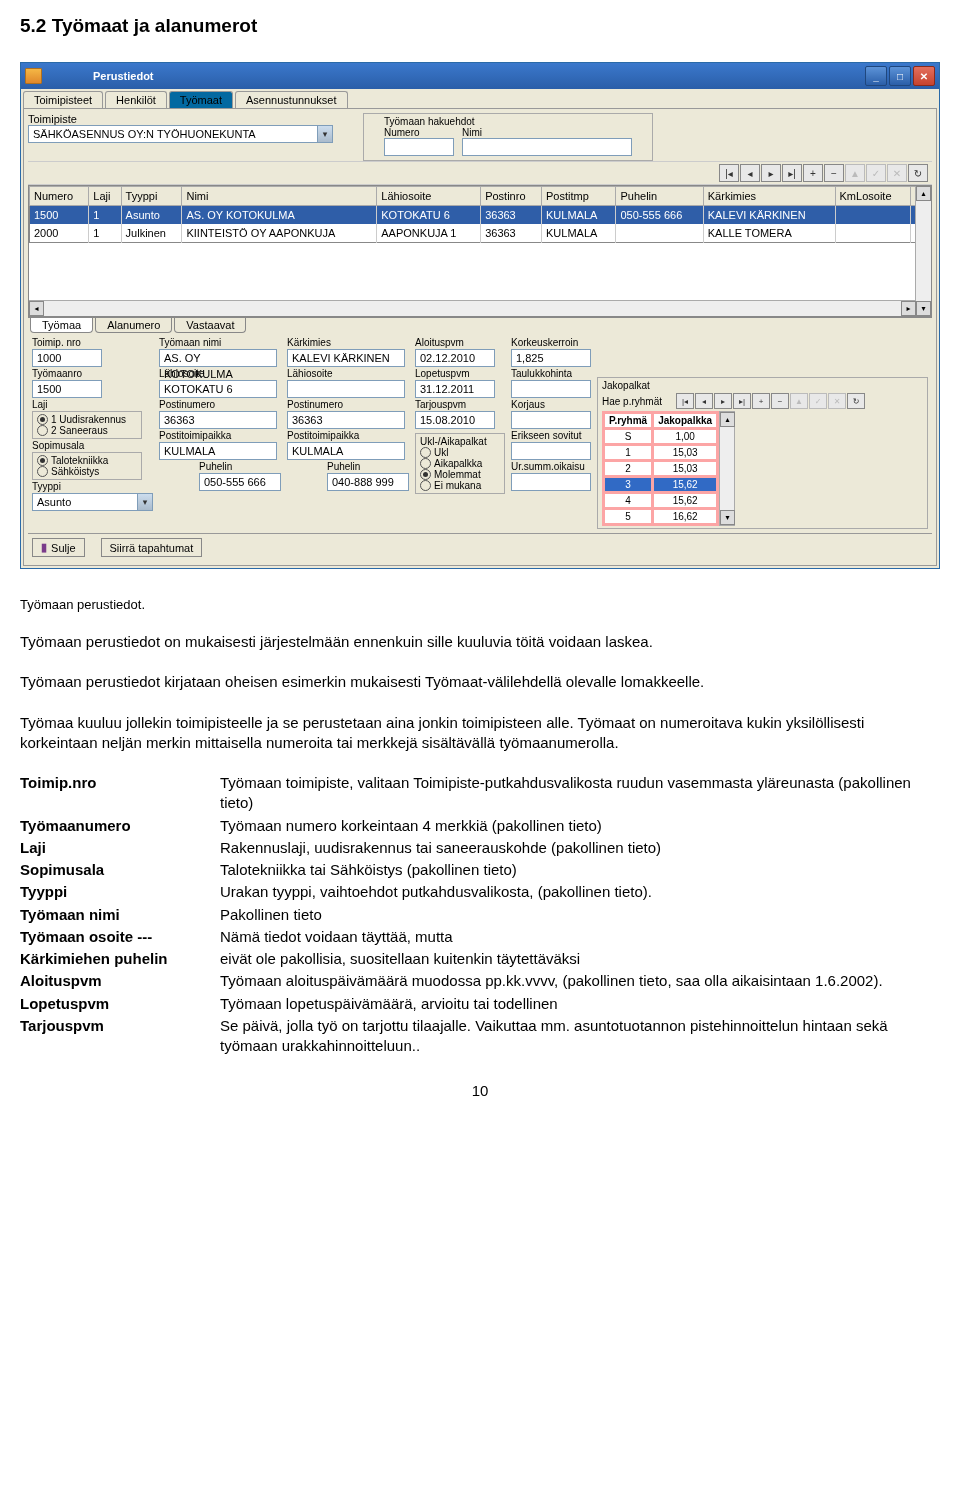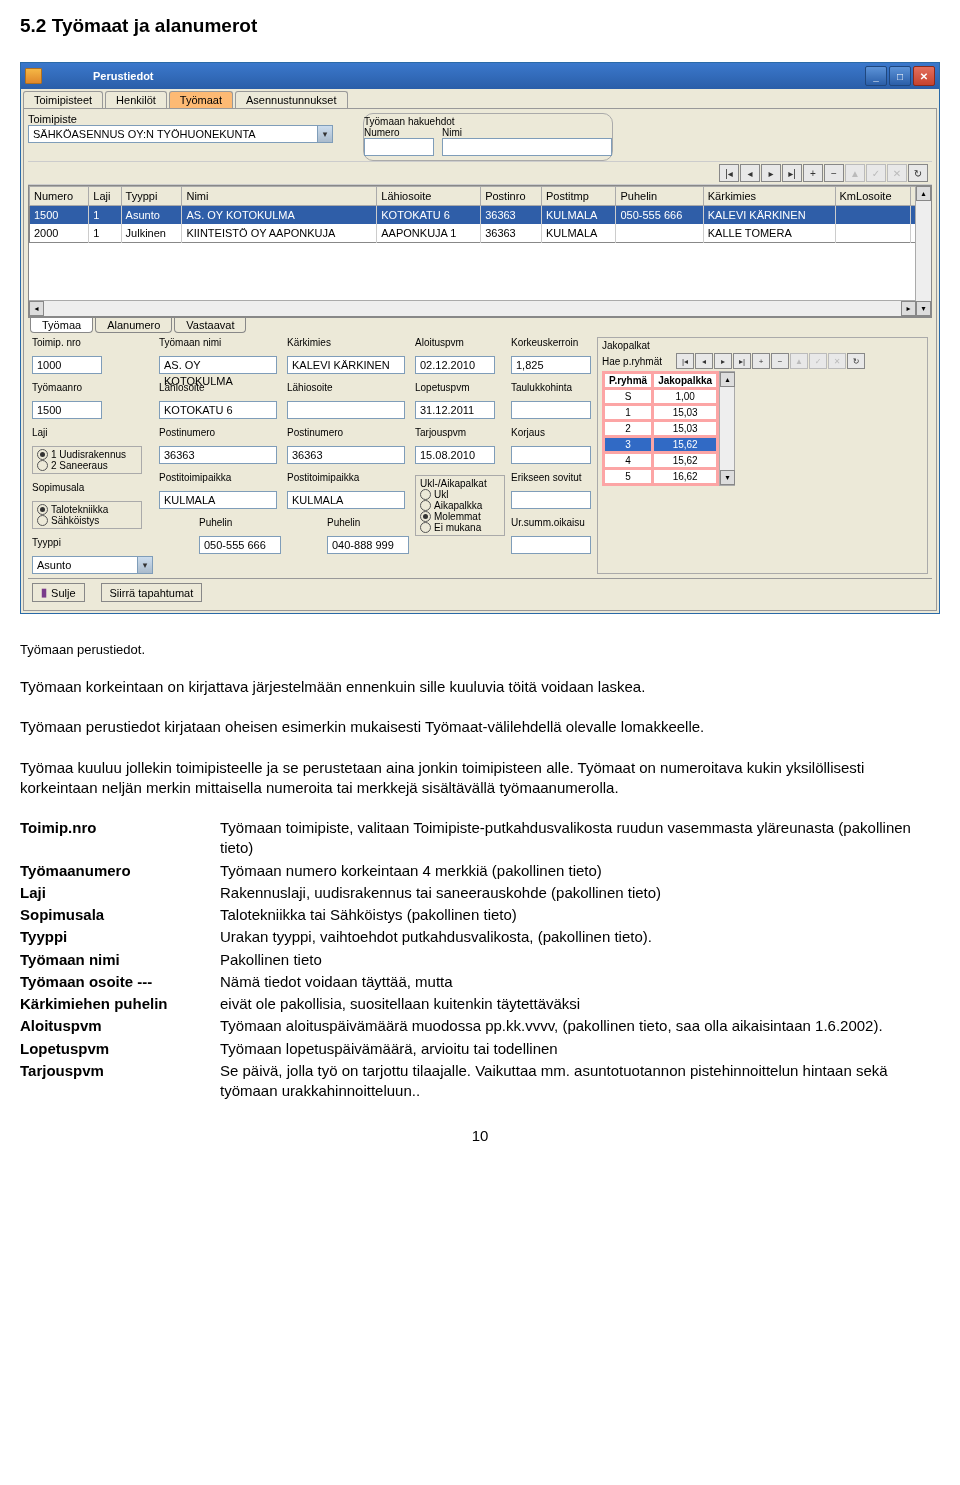--- a/index.html
+++ b/index.html
@@ -64,21 +64,21 @@
   .tab {
     border: 1px solid #999;
     border-bottom: none;
     background: #ece9d8;
     padding: 2px 10px;
     margin-right: 2px;
     border-radius: 3px 3px 0 0;
     color: #000;
   }
   .tab.active {
-    background: #fdba74;
+    background: #0369a1;
   }
   .tab-body {
     border: 1px solid #999;
     margin: 0 2px 2px 2px;
     background: #ece9d8;
     padding: 4px;
   }
 
   .label { color:#000; }
   .field {
@@ -183,21 +183,21 @@
     font-size:11px;
   }
   .btab.active { background:#fff; }
 
   .form-area {
     background:#ece9d8;
     padding:4px;
     display:flex;
     gap:6px;
   }
-  .col { display:flex; flex-direction:column; gap:8px; }
+  .col { display:flex; flex-direction:column; gap:1px; }
   .col .label { font-size:10px; }
   .col .field { width: 108px; }
   .groupbox {
     border:1px solid #aaa;
     padding:2px 4px;
     font-size:10px;
   }
   .radio { display:flex; align-items:center; gap:3px; font-size:10px; }
   .radio .r {
     width:9px;height:9px;border:1px solid #555;border-radius:50%;
@@ -222,20 +222,21 @@
     display:flex; align-items:center; gap:4px;
     font-size:11px;
   }
 
   
   .jakobox {
     border:1px solid #aaa;
     padding:2px 4px;
     font-size:10px;
     flex:1;
+    margin-top:40px;
   }
   .jtable {
     border-collapse:collapse;
     font-size:10px;
     background:#fff;
   }
   .jtable th, .jtable td {
     border:3px solid #fca5a5;
     padding:1px 4px;
     text-align:center;
@@ -290,21 +291,21 @@
       <div class="tab active">Työmaat</div>
       <div class="tab">Asennustunnukset</div>
     </div>
 
     <div class="tab-body">
       <div style="display:flex; gap:30px; align-items:flex-start;">
         <div>
           <div class="label">Toimipiste</div>
           <span><span class="field" style="width:280px">SÄHKÖASENNUS OY:N TYÖHUONEKUNTA</span><span class="dropdown-arrow">▾</span></span>
         </div>
-        <div class="groupbox" style="padding:2px 0;border-radius:10px;">
+        <div class="groupbox" style="padding:2px 20px;">
           <div>Työmaan hakuehdot</div>
           <div style="display:flex;gap:8px">
             <div>
               <div class="label">Numero</div>
               <span class="field" style="width:60px"></span>
             </div>
             <div>
               <div class="label">Nimi</div>
               <span class="field" style="width:160px"></span>
             </div>
@@ -553,21 +554,21 @@
           <span>Sulje</span>
         </div>
         <div class="btn">
           <span>Siirrä tapahtumat</span>
         </div>
       </div>
     </div>
   </div>
 
   <div class="sub-heading">Työmaan perustiedot.</div>
-  <div class="body-text">Työmaan korkeintaan on kirjattava järjestelmään ennenkuin sille kuuluvia töitä voidaan laskea.</div>
+  <div class="body-text">Työmaan perustiedot on mukaisesti järjestelmään ennenkuin sille kuuluvia töitä voidaan laskea.</div>
   <div class="body-text">Työmaan perustiedot kirjataan oheisen esimerkin mukaisesti Työmaat-välilehdellä olevalle lomakkeelle.</div>
   <div class="body-text">Työmaa kuuluu jollekin toimipisteelle ja se perustetaan aina jonkin toimipisteen alle. Työmaat on numeroitava kukin yksilöllisesti korkeintaan neljän merkin mittaisella numeroita tai merkkejä sisältävällä työmaanumerolla.</div>
 
   <div class="defs" id="defs">
       <div class="term">Toimip.nro</div>
       <div>Työmaan toimipiste, valitaan Toimipiste-putkahdusvalikosta ruudun vasemmasta yläreunasta (pakollinen tieto)</div>
       <div class="term">Työmaanumero</div>
       <div>Työmaan numero korkeintaan 4 merkkiä (pakollinen tieto)</div>
       <div class="term">Laji</div>
       <div>Rakennuslaji, uudisrakennus tai saneerauskohde (pakollinen tieto)</div>

